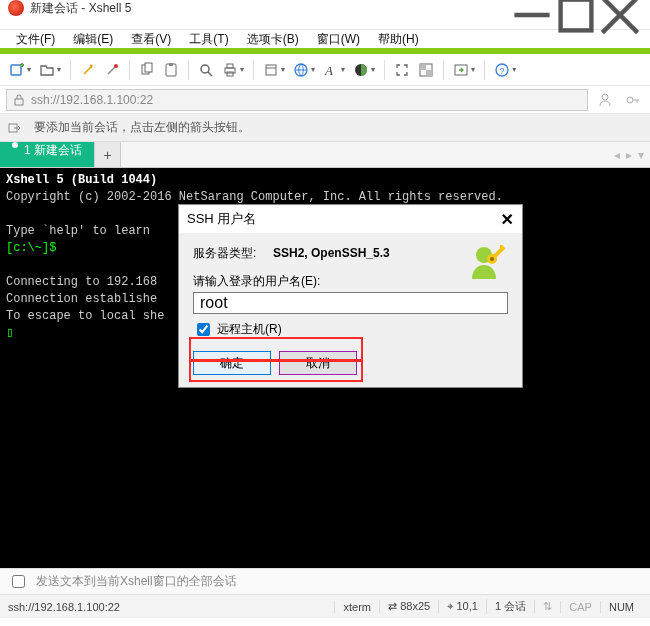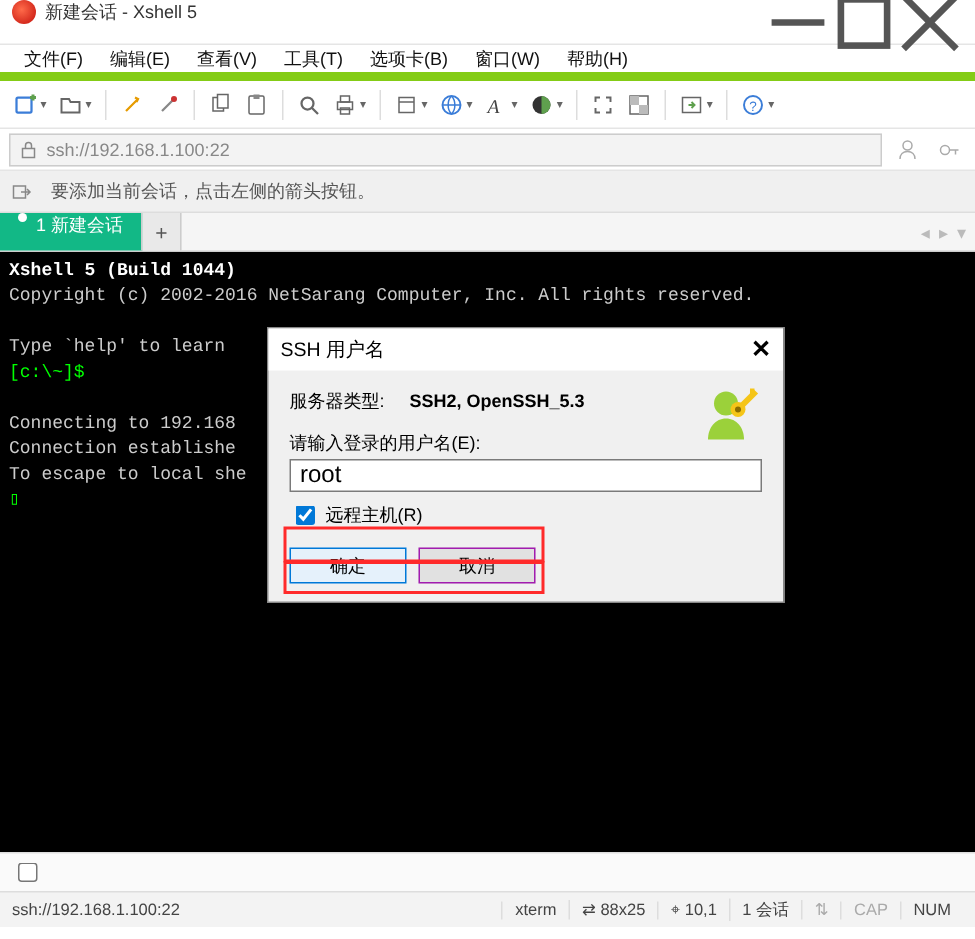--- a/index.html
+++ b/index.html
@@ -157,21 +157,21 @@
     padding: 0 8px;
     font-size: 11px;
     color: #444;
     background: #f3f3f3;
   }
   .statusbar .spacer { flex: 1; }
   .statusbar .cell { padding: 0 8px; border-left: 1px solid #ddd; }
   
   .dialog {
     position: absolute;
-    left: 178px; top: 218px;
+    left: 178px; top: 204px;
     width: 345px;
     background: #f0f0f0;
     border: 1px solid #888;
     box-shadow: 3px 3px 8px rgba(0,0,0,0.3);
   }
   .dlg-title {
     height: 28px;
     background: #fff;
     display: flex; align-items: center;
     padding: 0 8px;
@@ -416,20 +416,21 @@
 <span>Type `help' to learn </span>
 <span class="term-green">[c:\~]$</span>
 
 <span>Connecting to 192.168</span>
 <span>Connection establishe</span>
 <span>To escape to local she</span>
 <span class="term-green">▯</span></div>
 
 <div class="sendbar">
   <input type="checkbox" style="">
+  <span>发送文本到当前Xshell窗口的全部会话</span>
 </div>
 
 <div class="statusbar">
   <span>ssh://192.168.1.100:22</span>
   <span class="spacer"></span>
   <span class="cell">xterm</span>
   <span class="cell">⇄ <span>88x25</span></span>
   <span class="cell">⌖ <span>10,1</span></span>
   <span class="cell">1 会话</span>
   <span class="cell" style="color:#aaa;">⇅</span>

